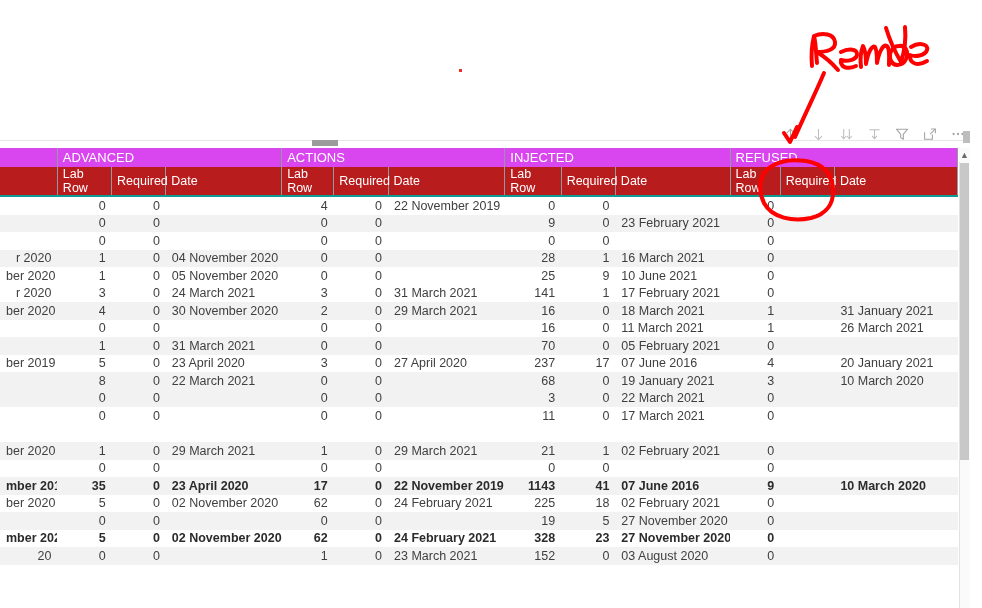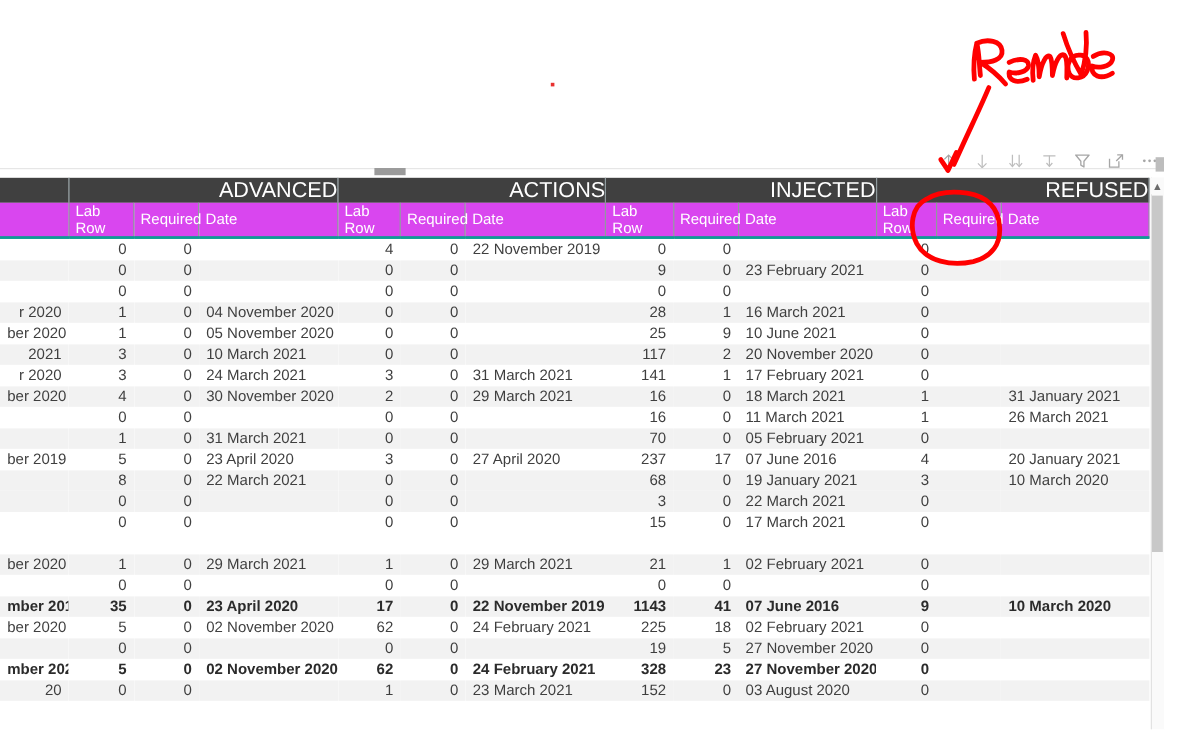--- a/index.html
+++ b/index.html
@@ -26,26 +26,26 @@
   .hscroll-thumb{position:absolute;left:312px;top:140px;width:26px;height:6px;background:#9b9b9b;}
 
   
   .corner-mark{position:absolute;left:963px;top:131px;width:12px;height:12px;background:#bdbdbd;}
 
   
   .table-wrap{position:absolute;left:0;top:148px;width:958px;height:460px;overflow:hidden;background:#fff;}
   table.grid{border-collapse:collapse;table-layout:fixed;width:958px;font-size:12.5px;color:#3b3b3b;}
 
   thead tr.group-row th{
-    background:#404040;color:#ffffff;font-weight:400;font-size:18px;
-    text-align:right;height:19px;padding:0 0 0 5px;vertical-align:middle;
+    background:#d946ef;color:#ffffff;font-weight:400;font-size:13px;
+    text-align:left;height:19px;padding:0 0 0 5px;vertical-align:middle;
     border-right:1px solid #8f9b9e;
   }
   thead tr.col-row th{
-    background:#d946ef;color:#ffffff;font-weight:400;font-size:12.5px;
+    background:#b91c1c;color:#ffffff;font-weight:400;font-size:12.5px;
     text-align:left;height:22px;padding:0 5px;vertical-align:middle;
     border-right:1px solid #8f9b9e;
     border-bottom:2px solid #0e9b94;
   }
   th.blank-grp,th.blank-col{background:#5d6b6e;border-right:1px solid #8f9b9e;}
 
   tbody td{
     height:17.5px;padding:0 6px;vertical-align:middle;
     font-size:12.5px;color:#3f3f3f;white-space:nowrap;overflow:hidden;
   }
@@ -252,35 +252,20 @@
             <td class="num">0</td>
             <td class="num">0</td>
             <td class="txt"></td>
             <td class="num">25</td>
             <td class="num">9</td>
             <td class="txt">10 June 2021</td>
             <td class="num">0</td>
             <td class="num"></td>
             <td class="txt"></td>
           </tr>
-          <tr class="alt">
-            <td class="lbl">2021</td>
-            <td class="num">3</td>
-            <td class="num">0</td>
-            <td class="txt">10 March 2021</td>
-            <td class="num">0</td>
-            <td class="num">0</td>
-            <td class="txt"></td>
-            <td class="num">117</td>
-            <td class="num">2</td>
-            <td class="txt">20 November 2020</td>
-            <td class="num">0</td>
-            <td class="num"></td>
-            <td class="txt"></td>
-          </tr>
           <tr class="norm">
             <td class="lbl">r 2020</td>
             <td class="num">3</td>
             <td class="num">0</td>
             <td class="txt">24 March 2021</td>
             <td class="num">3</td>
             <td class="num">0</td>
             <td class="txt">31 March 2021</td>
             <td class="num">141</td>
             <td class="num">1</td>
@@ -380,21 +365,21 @@
             <td class="txt"></td>
           </tr>
           <tr class="norm">
             <td class="lbl"></td>
             <td class="num">0</td>
             <td class="num">0</td>
             <td class="txt"></td>
             <td class="num">0</td>
             <td class="num">0</td>
             <td class="txt"></td>
-            <td class="num">15</td>
+            <td class="num">11</td>
             <td class="num">0</td>
             <td class="txt">17 March 2021</td>
             <td class="num">0</td>
             <td class="num"></td>
             <td class="txt"></td>
           </tr>
           <tr class="norm">
             <td class="lbl"></td>
             <td class="num"></td>
             <td class="num"></td>

